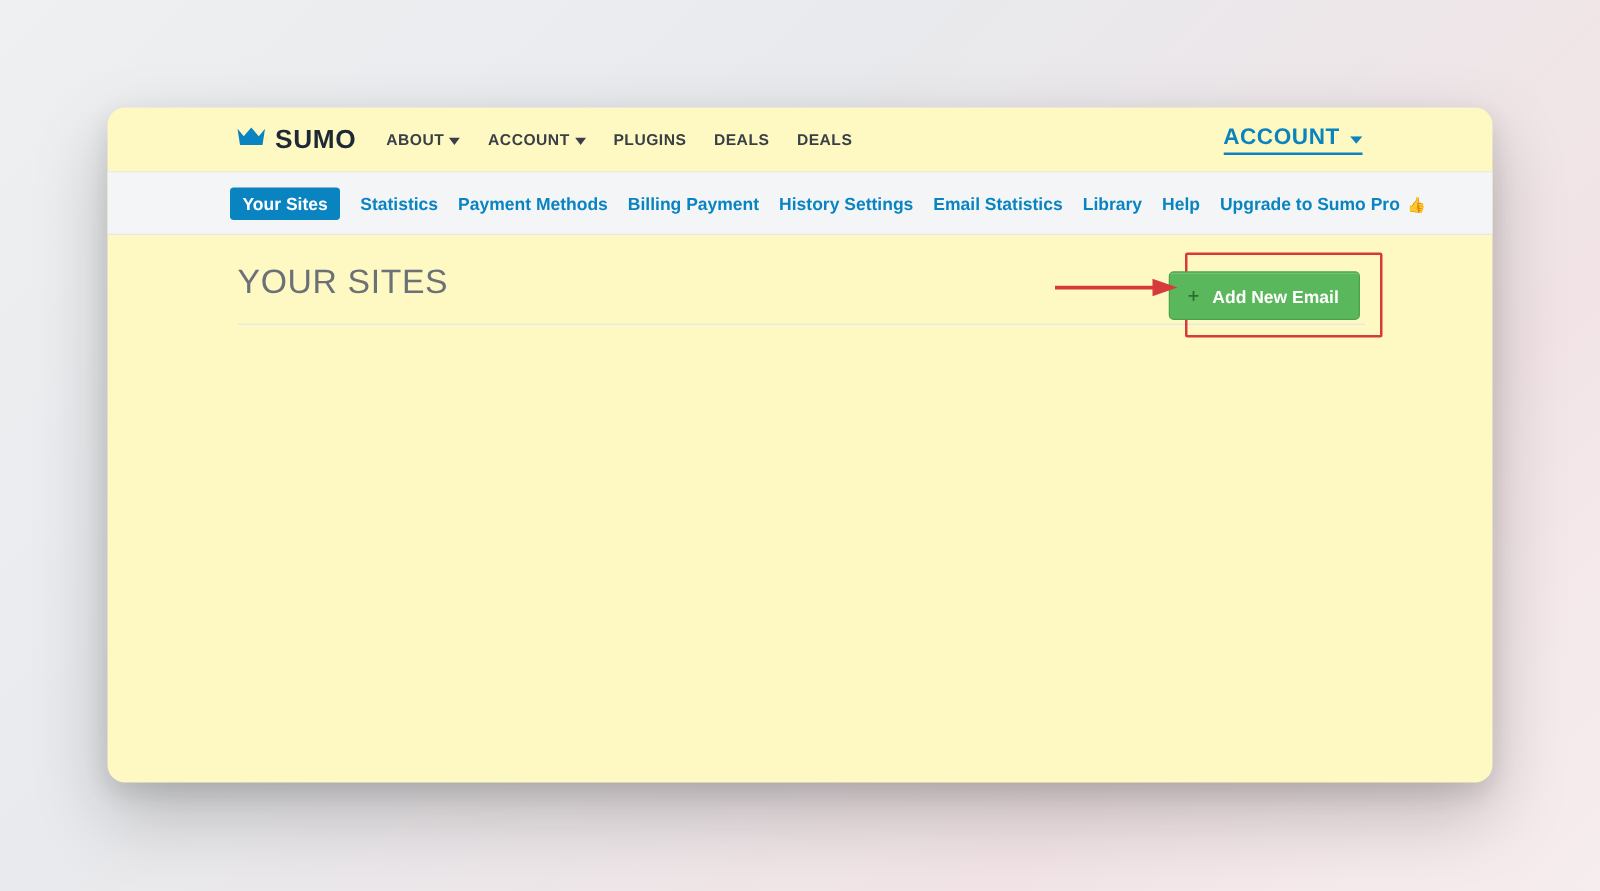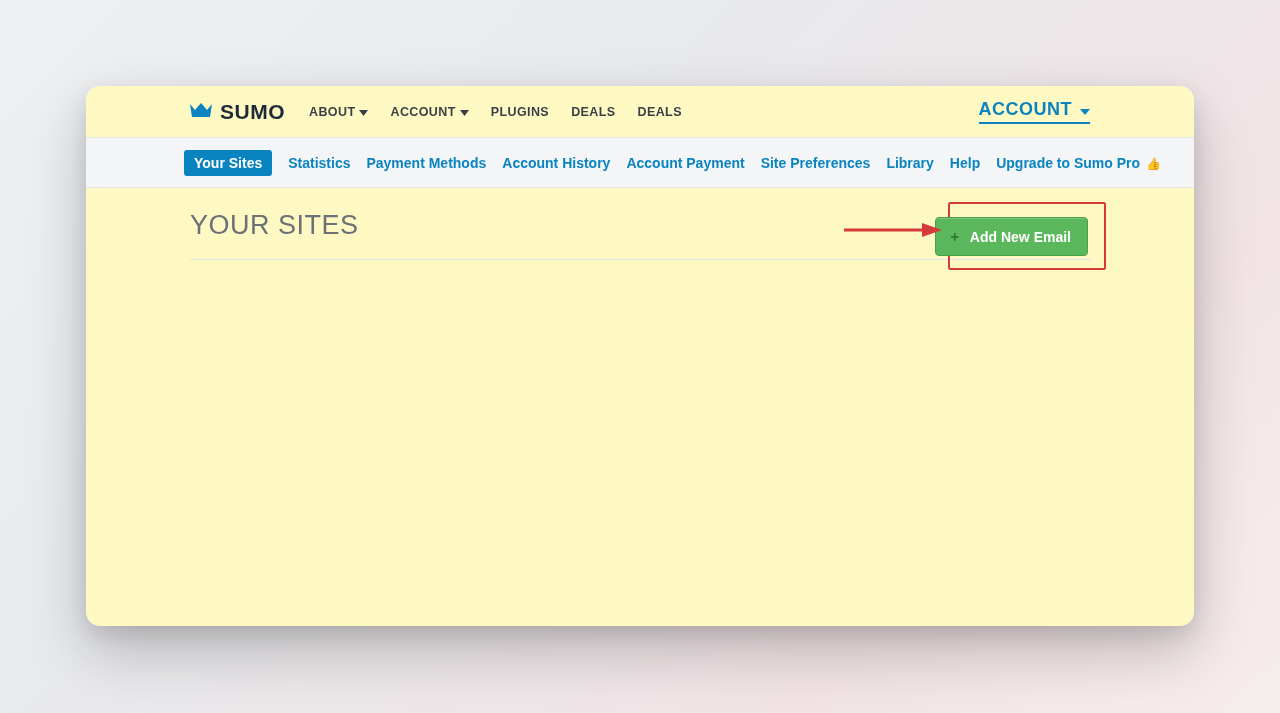--- a/index.html
+++ b/index.html
@@ -214,23 +214,23 @@
             <path d="M0 0 L10 0 L5 6 Z" fill="#0a84c1"></path>
           </svg>
       </span>
     </div>
   </div>
 
   <div class="subbar">
     <span class="tab active">Your Sites</span>
     <span class="tab">Statistics</span>
     <span class="tab">Payment Methods</span>
-    <span class="tab">Account History</span>
-    <span class="tab">Account Payment</span>
-    <span class="tab">Site Preferences</span>
+    <span class="tab">Billing Payment</span>
+    <span class="tab">History Settings</span>
+    <span class="tab">Email Statistics</span>
     <span class="tab">Library</span>
     <span class="tab">Help</span>
     <span class="tab upgrade">
       <span>Upgrade to Sumo Pro</span>
       <span class="thumb-icon">👍</span>
     </span>
   </div>
 
   <div class="content">
     <div class="title-row">

